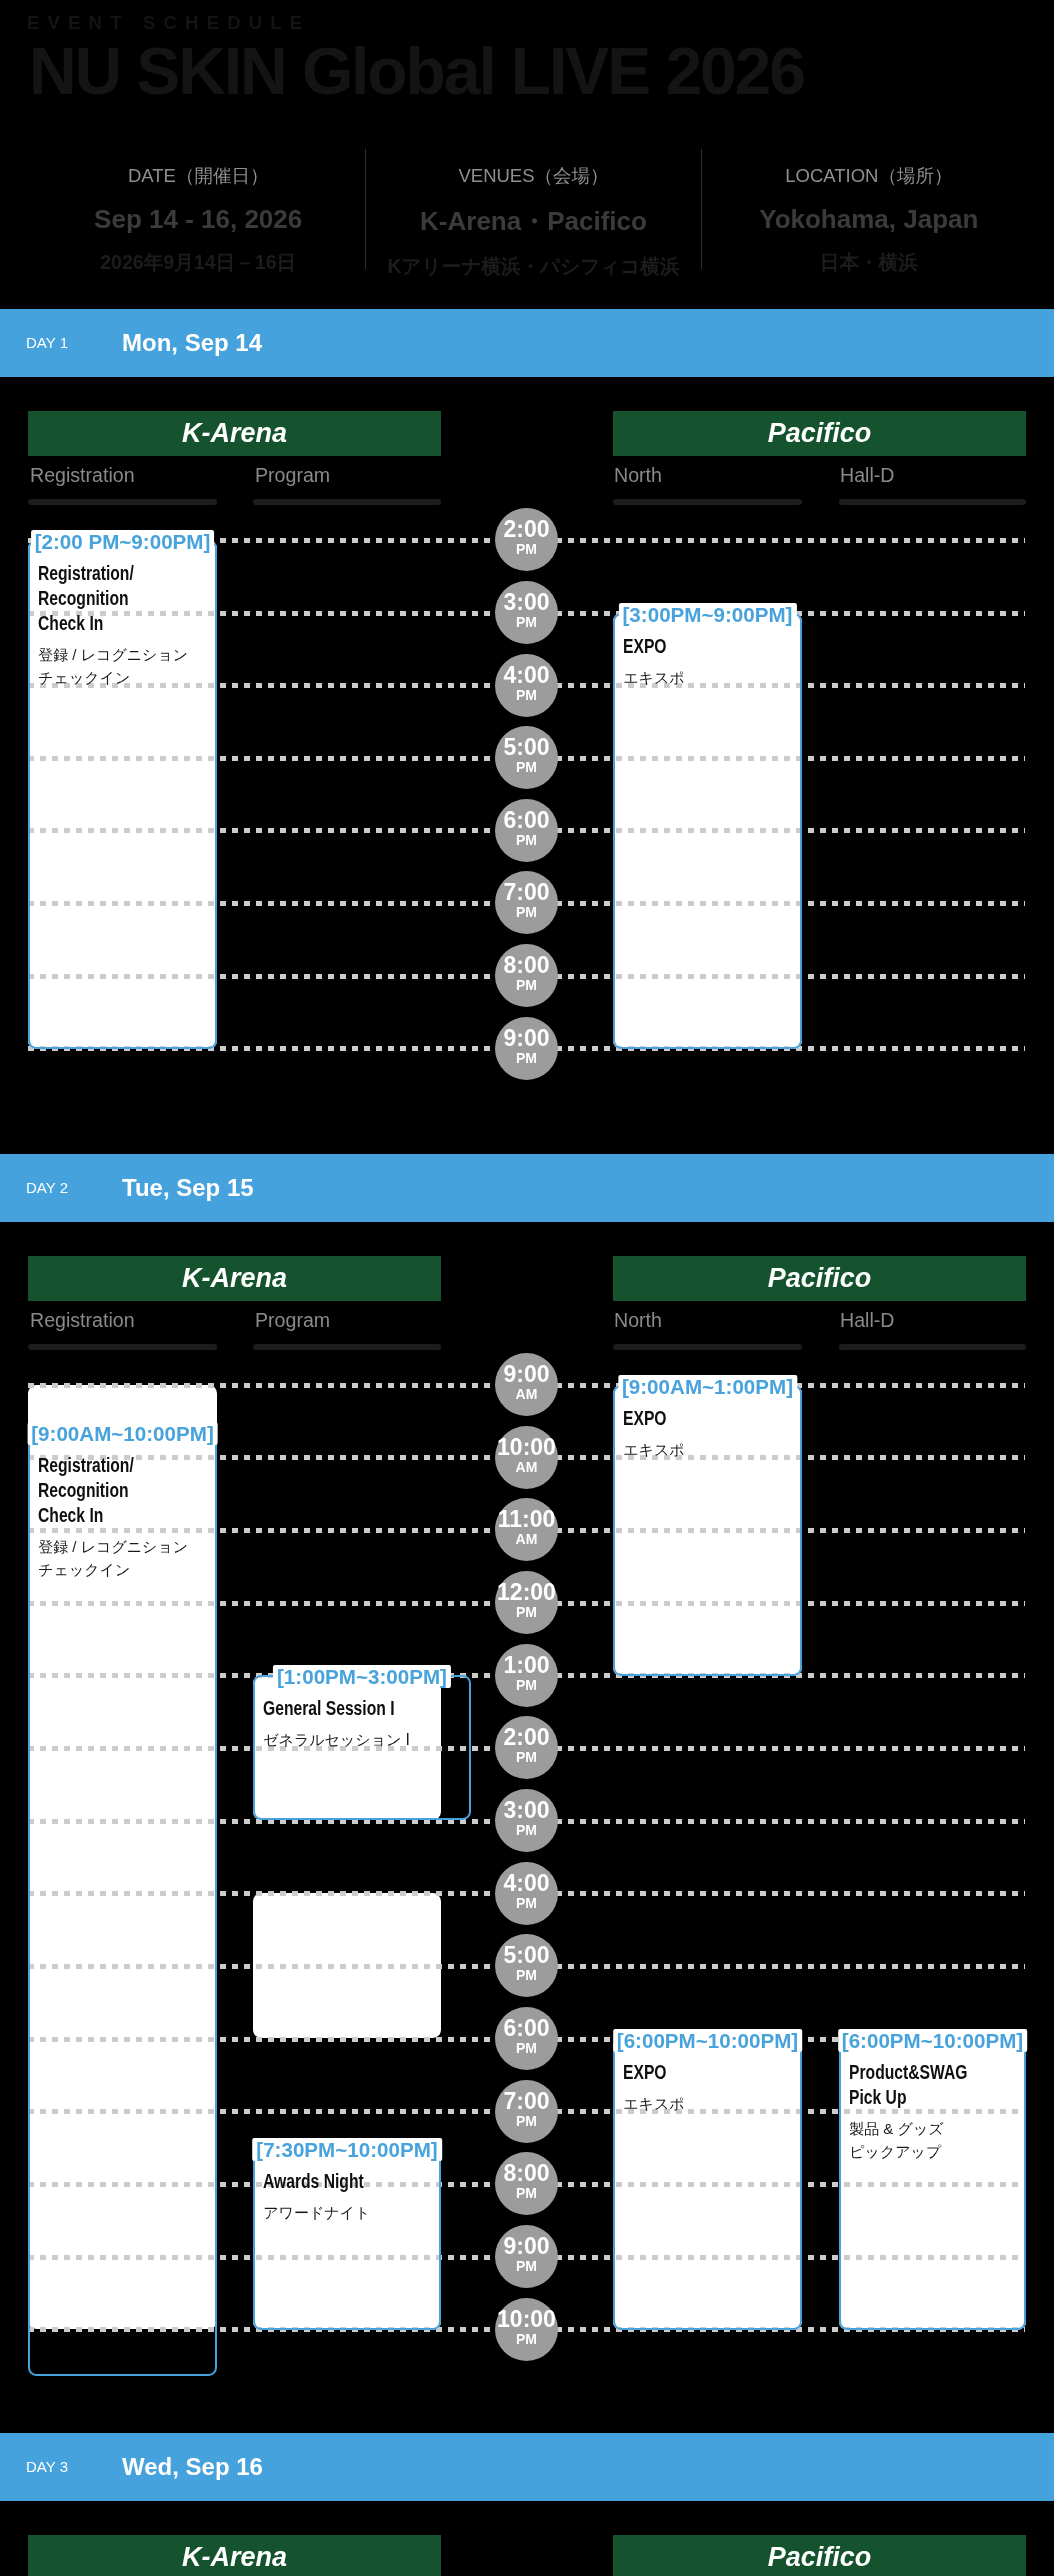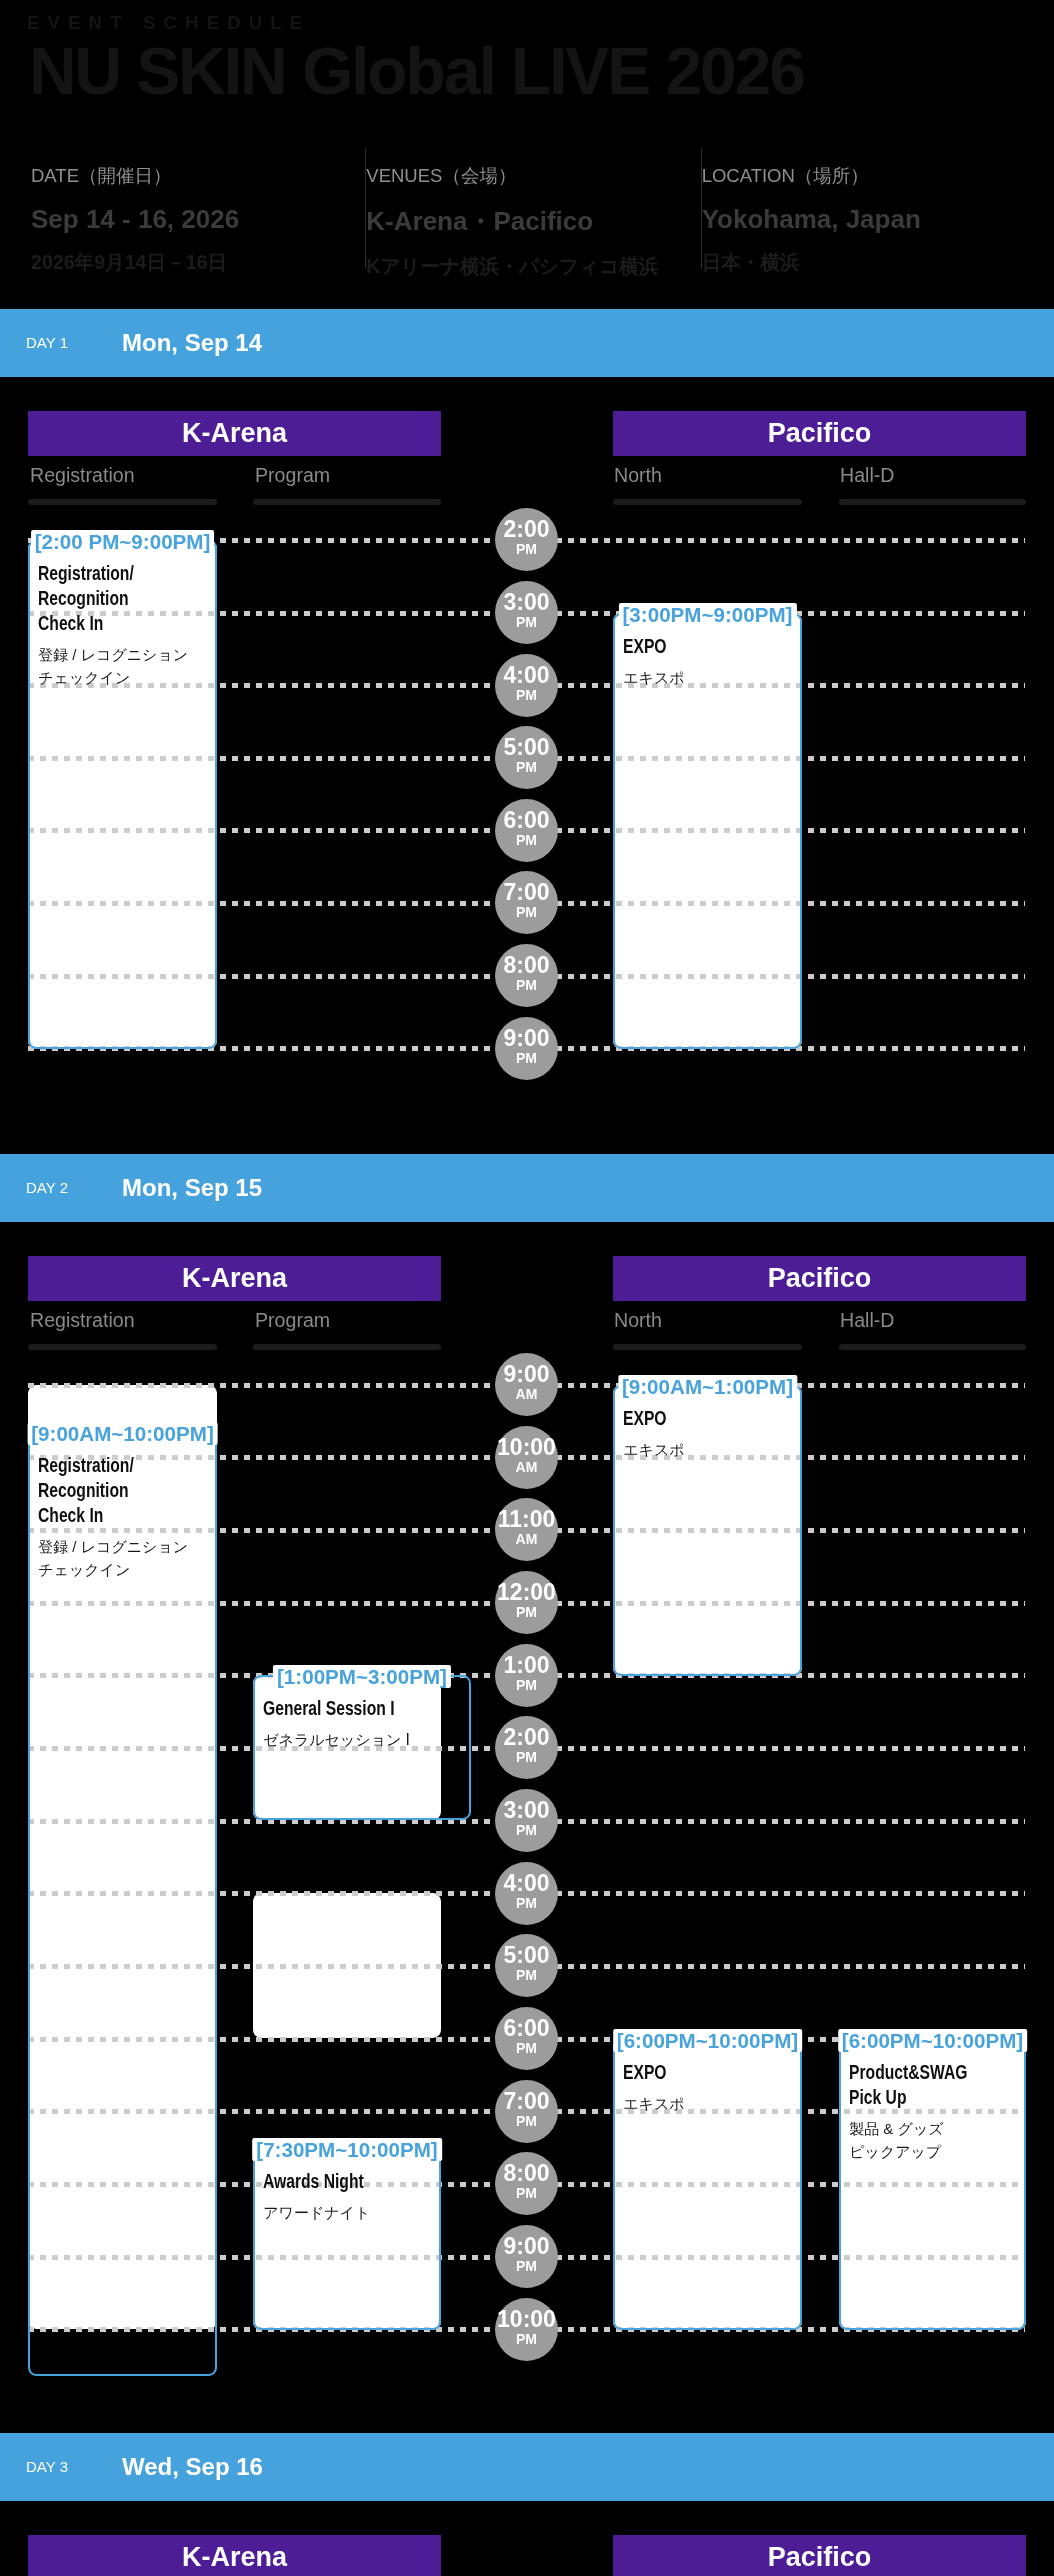--- a/index.html
+++ b/index.html
@@ -4,33 +4,33 @@
 <style>
   html,body{margin:0;padding:0;background:#000;}
   #canvas{position:relative;width:1054px;height:3581px;background:#000;overflow:hidden;
           font-family:"Liberation Sans","DejaVu Sans",sans-serif;}
   
   .eyebrow{position:absolute;left:27px;top:12.4px;font-size:18.5px;font-weight:700;
            letter-spacing:8.2px;color:#141414;}
   .big-title{position:absolute;left:29px;top:33px;font-size:66px;font-weight:800;
              letter-spacing:-2.1px;color:#141414;white-space:nowrap;}
   .info-wrap{position:absolute;left:31px;top:149px;width:1005px;height:120px;display:flex;}
-  .info-col{flex:1 1 0;padding-top:14.4px;}
+  .info-col{flex:1 1 0;text-align:center;padding-top:14.4px;}
   .info-col + .info-col{border-left:1px solid #2f2f2f;}
   .info-label{font-size:18.5px;font-weight:500;color:#8f8f8f;margin-bottom:15.5px;}
   .info-value{font-size:26px;font-weight:800;color:#3b3b3b;margin-bottom:14.4px;}
   .info-ja{font-size:19.6px;font-weight:700;color:#1c1c1c;}
   
   .day-bar{position:absolute;left:0;width:1054px;height:68px;background:#45a2dc;}
   .day-label{position:absolute;left:26px;top:0;height:68px;line-height:68px;
              font-size:15px;font-weight:500;color:#fff;}
   .day-date{position:absolute;left:122px;top:0;height:68px;line-height:68px;
             font-size:24px;font-weight:800;color:#fff;}
-  .venue-bar{position:absolute;height:45px;background:#4c1d95;color:#fff;text-align:center;
-             line-height:45px;font-size:27px;font-weight:800;}
+  .venue-bar{position:absolute;height:45px;background:#14532d;color:#fff;text-align:center;
+             line-height:45px;font-size:27px;font-weight:800;font-style:italic;}
   .col-label{position:absolute;font-size:19.6px;font-weight:500;color:#8a8a8a;white-space:nowrap;}
   .strip{position:absolute;height:6.2px;background:#1c1c1c;border-radius:3.1px;z-index:0;}
   
   .hline{position:absolute;height:4.6px;z-index:2;
          background:repeating-linear-gradient(90deg,#ccc 0 6.2px,rgba(0,0,0,0) 6.2px 12px);}
   .circle{position:absolute;width:63px;height:63px;border-radius:50%;background:#9c9c9c;
           z-index:4;text-align:center;color:#fff;}
   .circle .t{display:block;margin-top:9.3px;font-size:23px;font-weight:800;line-height:24px;}
   .circle .m{display:block;font-size:14px;font-weight:700;line-height:15.5px;margin-top:0.5px;}
   
@@ -135,21 +135,21 @@
 チェックイン</div>
     </div>
     <div class="card-bg" style="left: 613px; top: 613px; width: 189px; height: 436px;"></div>
     <div class="card-bd" style="left: 613px; top: 613px; width: 189px; height: 436px;">
       <div class="pill">[3:00PM~9:00PM]</div>
       <div class="card-title">EXPO</div>
       <div class="card-sub">エキスポ</div>
     </div>
     <div class="day-bar" style="left: 0px; top: 1154px; width: 1054px; height: 68px;">
       <div class="day-label">DAY 2</div>
-      <div class="day-date">Mon, Sep 15</div>
+      <div class="day-date">Tue, Sep 15</div>
     </div>
     <div class="venue-bar" style="left: 28px; top: 1256px; width: 413px; height: 45px;">K-Arena</div>
     <div class="venue-bar" style="left: 613px; top: 1256px; width: 413px; height: 45px;">Pacifico</div>
     <div class="col-label" style="left: 30px; top: 1309px;">Registration</div>
     <div class="strip" style="left: 28px; top: 1344px; width: 189px;"></div>
     <div class="col-label" style="left: 255px; top: 1309px;">Program</div>
     <div class="strip" style="left: 253px; top: 1344px; width: 188px;"></div>
     <div class="col-label" style="left: 614px; top: 1309px;">North</div>
     <div class="strip" style="left: 613px; top: 1344px; width: 189px;"></div>
     <div class="col-label" style="left: 840px; top: 1309px;">Hall-D</div>

